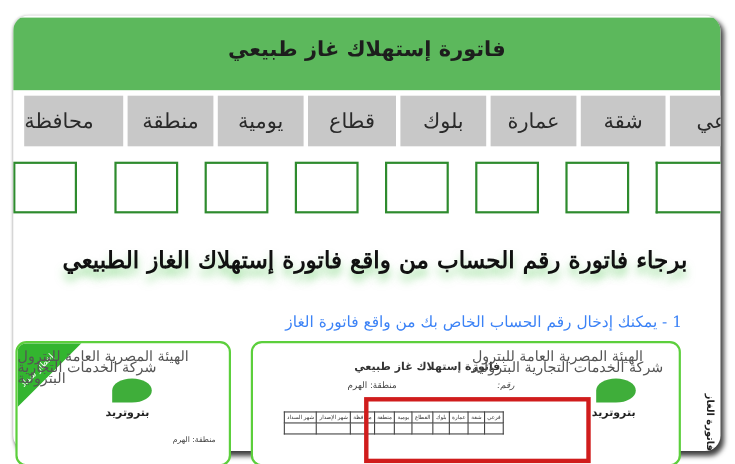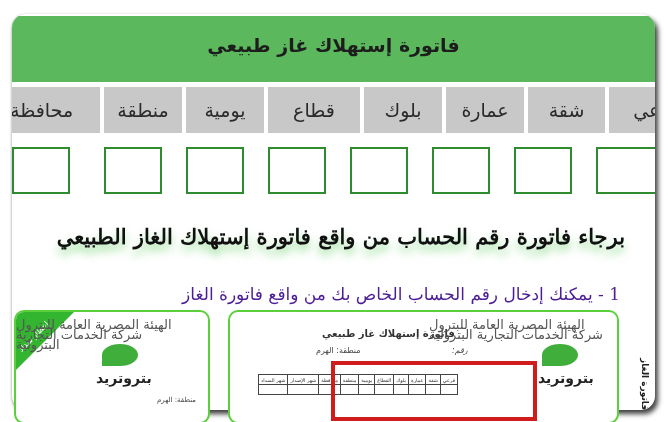--- a/index.html
+++ b/index.html
@@ -36,42 +36,42 @@
     position:absolute; top:0; width:58px; height:47px; border:2px solid #2e8b2e; box-sizing:border-box;
     background:#fff;
   }
   .heading {
     position:absolute; top:210px; right:30px; direction:rtl;
     font-family:"DejaVu Serif", serif; font-weight:bold; font-size:21px; color:#111;
     text-shadow: 0 6px 8px rgba(80,200,80,0.55);
   }
   .instruction {
     position:absolute; top:270px; right:35px; direction:rtl;
-    font-family:"DejaVu Serif", serif; font-size:17px; color:#4c1d95;
+    font-family:"DejaVu Serif", serif; font-size:14px; color:#3b82f6;
   }
   .bill-small {
     position:absolute; left:14px; top:310px; width:192px; height:110px;
     border:2px solid #5ccf3c; border-radius:10px; background:#fff; overflow:hidden;
   }
   .bill-ribbon {
     position:absolute; left:-30px; top:4px; width:110px; height:22px; background:#33b52f;
     transform:rotate(-45deg); transform-origin:center;
     color:#fff; font-size:8px; text-align:center; line-height:22px; direction:rtl;
   }
   .bill-corner {
     position:absolute; left:0; top:0; width:0; height:0;
     border-top:58px solid #33b52f; border-right:58px solid transparent;
   }
   .bill-org {
     position:absolute; top:8px; right:22px; font-size:13px; color:#555; text-align:left; direction:rtl; line-height:10px;
   }
   .logo {
     position:absolute; width:36px; height:22px; background:#3fae3a; border-radius:50% 50% 50% 0;
   }
-  .logo-text { position:absolute; font-size:14px; font-weight:bold; color:#222; direction:rtl; }
+  .logo-text { position:absolute; font-size:10px; font-weight:bold; color:#222; direction:rtl; }
   .bill-region { position:absolute; font-size:7px; color:#444; direction:rtl; }
   .bill-large {
     position:absolute; left:228px; top:310px; width:387px; height:110px;
     border:2px solid #5ccf3c; border-radius:10px; background:#fff; overflow:hidden;
   }
   .bill-title { position:absolute; top:16px; left:92px; font-size:10px; font-weight:bold; color:#333; direction:rtl; }
   .bill-meta { position:absolute; font-size:8px; color:#444; direction:rtl; }
   .mini-table {
     position:absolute; top:62px; left:28px; border-collapse:collapse;
   }
@@ -93,21 +93,21 @@
 <div class="frame">
   <div class="header">
     <div class="header-title">فاتورة إستهلاك غاز طبيعي</div>
   </div>
 
   <div class="tabs">
     <div class="tab" style="width:71px; justify-content:flex-start; padding-left:0;">فرعي</div>
     <div class="tab" style="width:77px;">شقة</div>
     <div class="tab" style="width:78px;">عمارة</div>
     <div class="tab" style="width:78px;">بلوك</div>
-    <div class="tab" style="width:92px;">قطاع</div>
+    <div class="tab" style="width:80px;">قطاع</div>
     <div class="tab" style="width:78px;">يومية</div>
     <div class="tab" style="width:78px;">منطقة</div>
     <div class="tab" style="width:90px; justify-content:flex-end;">محافظة</div>
   </div>
 
   <div class="boxes">
     <input class="box" style="left: 0px;" value="">
     <input class="box" style="left: 92px;" value="">
     <input class="box" style="left: 174px;" value="">
     <input class="box" style="left: 256px;" value="">

